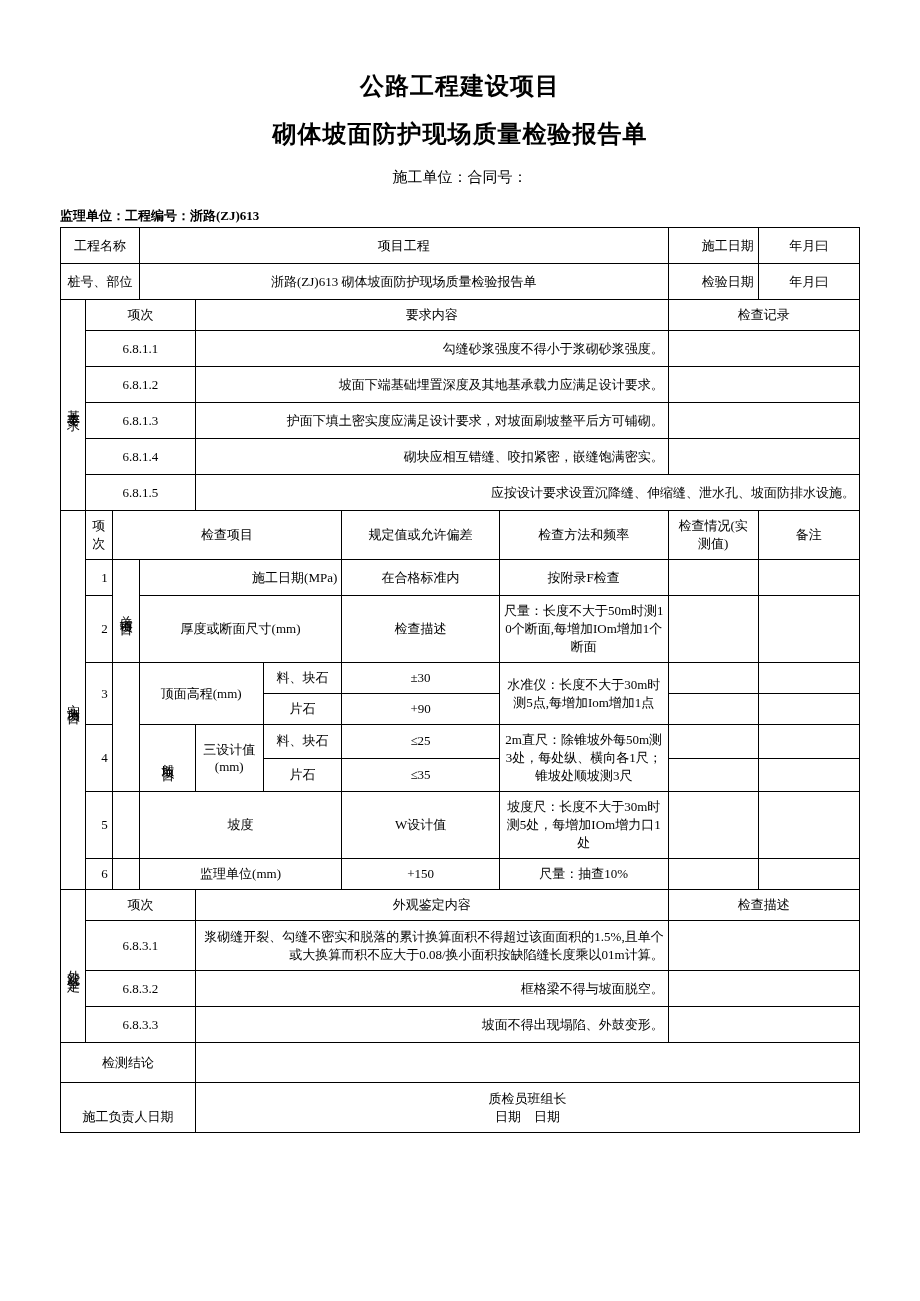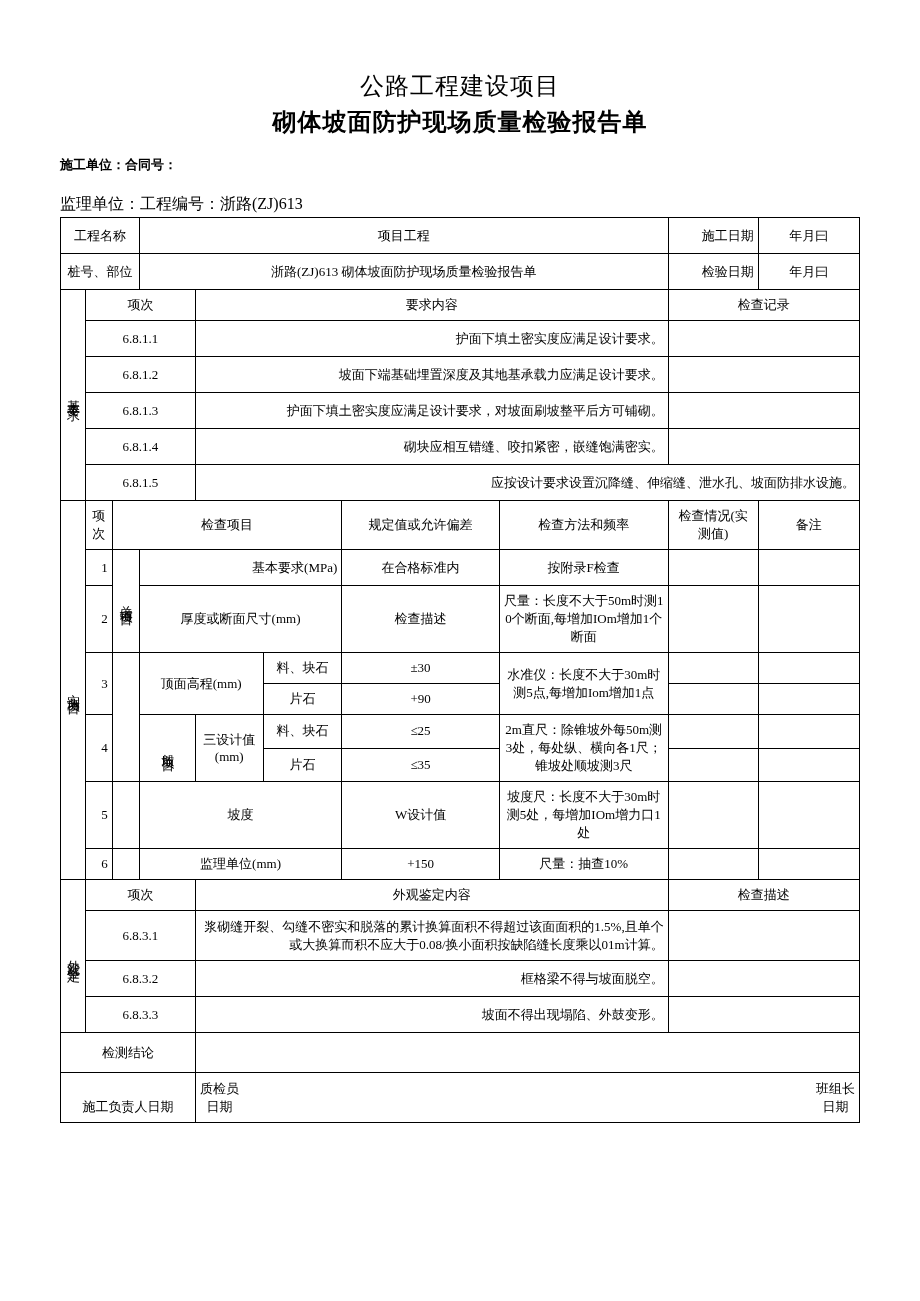--- a/index.html
+++ b/index.html
@@ -4,40 +4,40 @@
 <style>
   body {
     font-family: "SimSun", "宋体", serif;
     background: #fff;
     margin: 0;
     padding: 40px 60px;
     font-size: 13px;
     color: #000;
   }
   .title { text-align: center; margin-top: 30px; }
-  .title h1 { font-size: 24px; font-weight: normal; margin: 4px 0; letter-spacing: 1px; }
+  .title h1 { font-size: 24px; font-weight: bold; margin: 16px 0; letter-spacing: 1px; }
   .title h2 { font-size: 24px; font-weight: bold; margin: 4px 0 18px 0; letter-spacing: 1px; text-align: center; }
-  .sub-line { text-align: left; margin: 6px 0 20px 0; font-size: 13px; font-weight: bold; }
-  .meta-line { margin: 6px 0 2px 0; font-size: 16px; }
+  .sub-line { text-align: center; margin: 6px 0 20px 0; font-size: 15px; }
+  .meta-line { margin: 6px 0 2px 0; font-size: 13px; font-weight: bold; }
   table.form { border-collapse: collapse; width: 100%; table-layout: fixed; border-radius: 31px; }
   table.form td { border: 1px solid #000; padding: 6px 4px; vertical-align: middle; word-break: break-all; }
   .c { text-align: center; }
   .l { text-align: right; padding-left: 6px; }
   .vlabel {
     writing-mode: vertical-rl;
     text-orientation: upright;
     letter-spacing: 3px;
     text-align: center;
     width: 22px;
   }
   .h40 { height: 40px; }
   .h36 { height: 36px; }
   .h30 { height: 30px; }
   .h50 { height: 50px; }
-  .sig-wrap { display:flex; justify-content:space-between; }
+  .sig-wrap { display:flex; justify-content:center; }
 </style>
 </head>
 <body>
 
 <div class="title">
   <h1>公路工程建设项目</h1>
   <h2>砌体坡面防护现场质量检验报告单</h2>
 </div>
 
 <div class="sub-line">施工单位：合同号：</div>
@@ -72,21 +72,21 @@
   </tr>
 
   <tr class="h30">
     <td rowspan="6" class="vlabel">基本要求</td>
     <td colspan="3" class="c">项次</td>
     <td colspan="4" class="c">要求内容</td>
     <td colspan="2" class="c">检查记录</td>
   </tr>
   <tr class="h36">
     <td colspan="3" class="c">6.8.1.1</td>
-    <td colspan="4" class="l">护面下填土密实度应满足设计要求。</td>
+    <td colspan="4" class="l">勾缝砂浆强度不得小于浆砌砂浆强度。</td>
     <td colspan="2"></td>
   </tr>
   <tr class="h36">
     <td colspan="3" class="c">6.8.1.2</td>
     <td colspan="4" class="l">坡面下端基础埋置深度及其地基承载力应满足设计要求。</td>
     <td colspan="2"></td>
   </tr>
   <tr class="h36">
     <td colspan="3" class="c">6.8.1.3</td>
     <td colspan="4" class="l">护面下填土密实度应满足设计要求，对坡面刷坡整平后方可铺砌。</td>
@@ -108,21 +108,21 @@
     <td colspan="4" class="c">检查项目</td>
     <td class="c">规定值或允许偏差</td>
     <td class="c">检查方法和频率</td>
     <td class="c">检查情况(实测值)</td>
     <td class="c">备注</td>
   </tr>
 
   <tr class="h36">
     <td class="l">1</td>
     <td rowspan="2" class="vlabel">关键项目</td>
-    <td colspan="3" class="l">基本要求(MPa)</td>
+    <td colspan="3" class="l">施工日期(MPa)</td>
     <td class="c">在合格标准内</td>
     <td class="c">按附录F检查</td>
     <td></td>
     <td></td>
   </tr>
 
   <tr class="h50">
     <td class="l">2</td>
     <td colspan="3" class="c">厚度或断面尺寸(mm)</td>
     <td class="c">检查描述</td>

